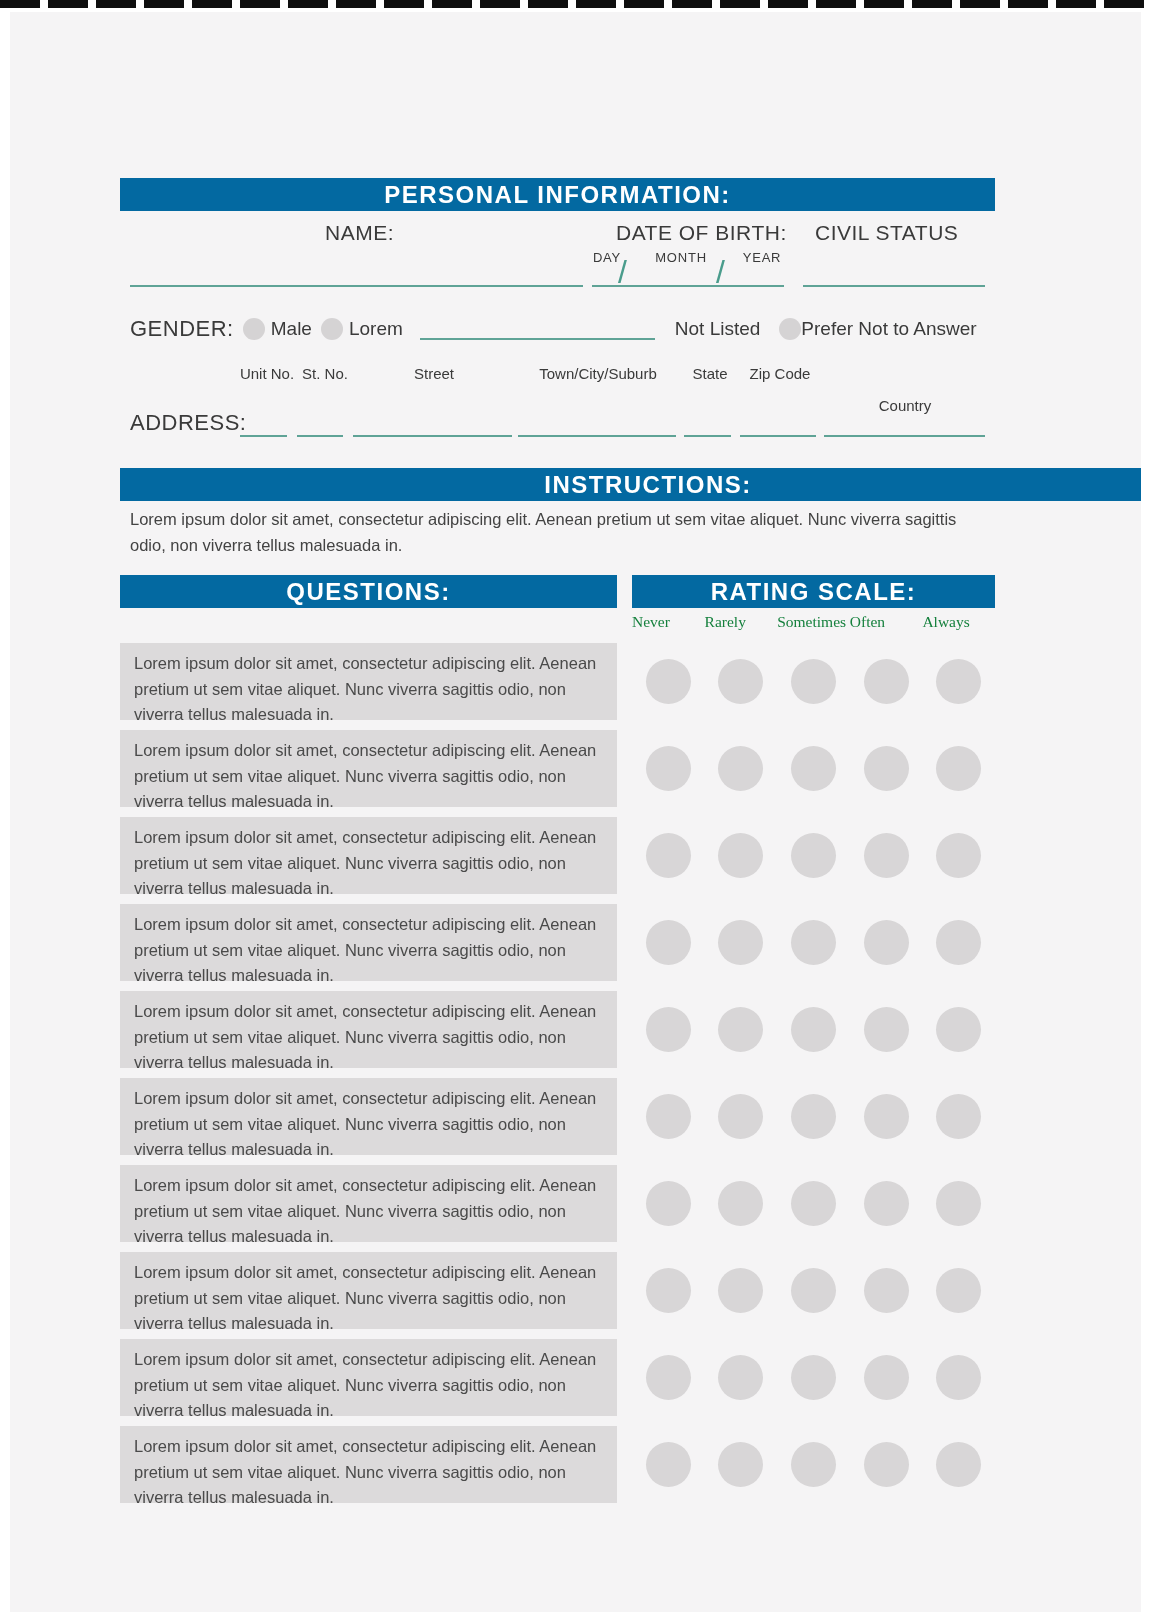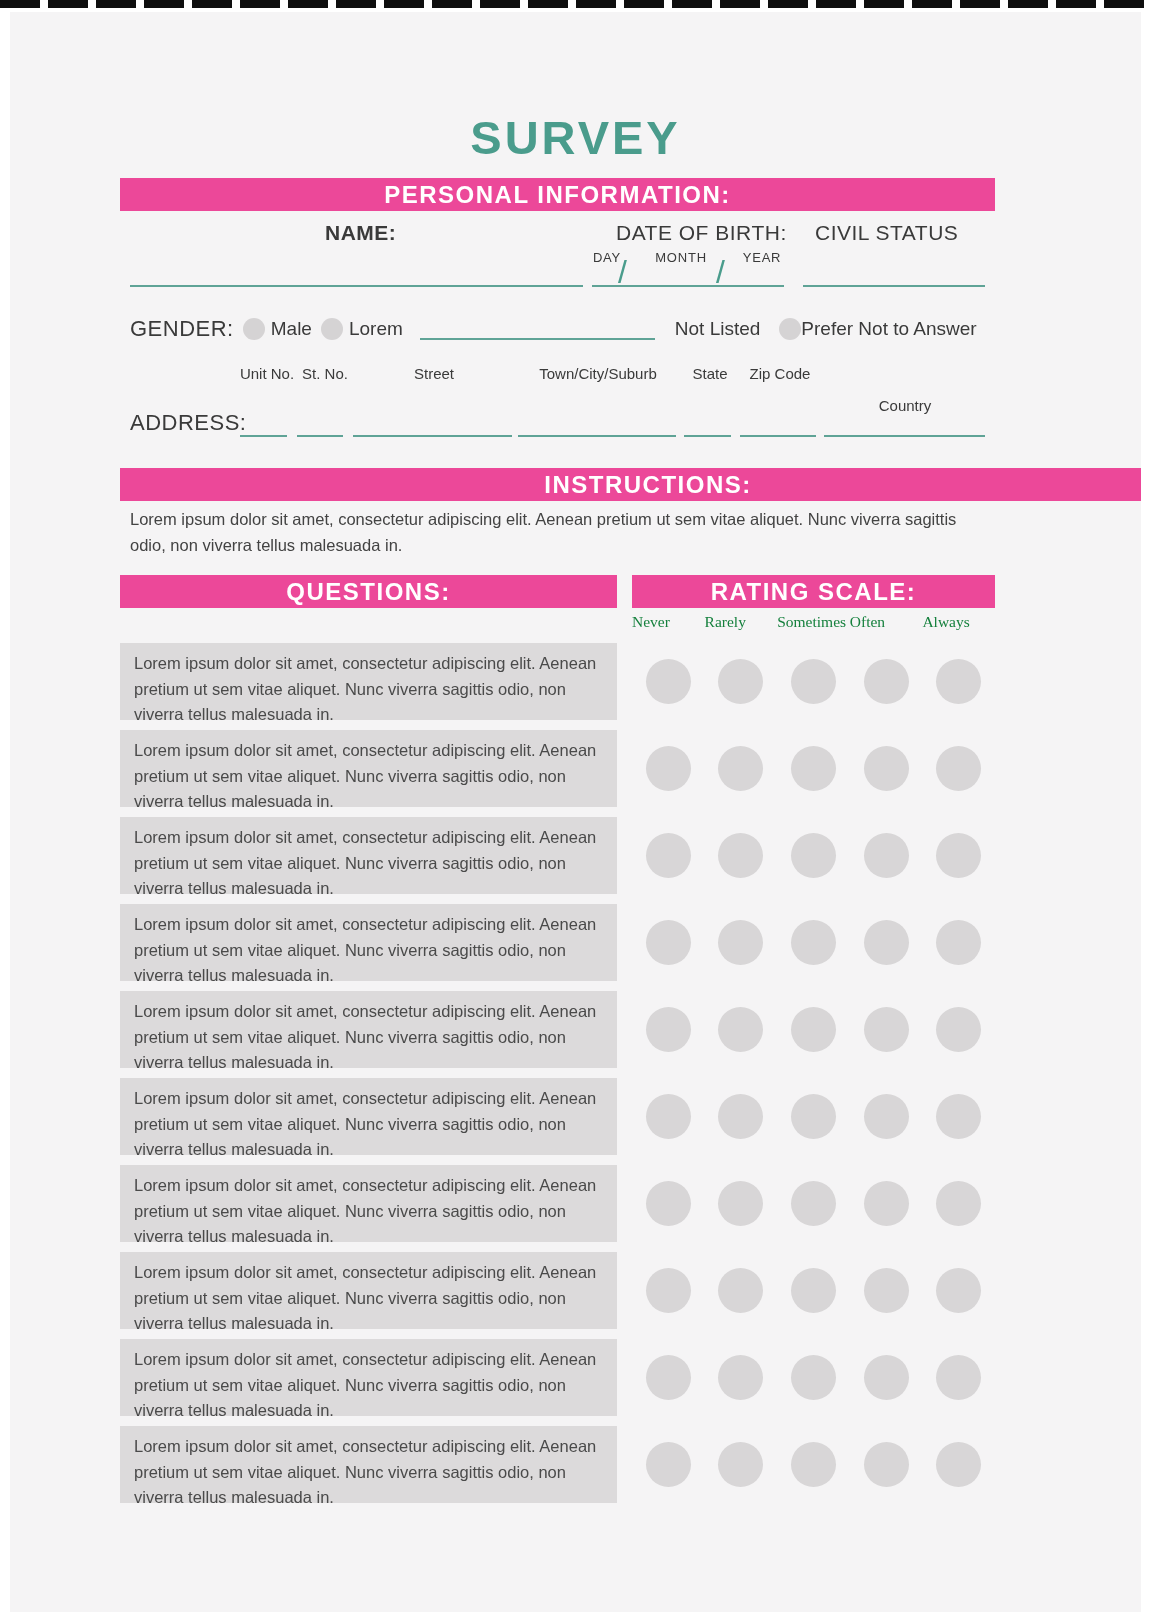--- a/index.html
+++ b/index.html
@@ -21,21 +21,21 @@
 
   .title {
     position:absolute; top:98px; left:0; width:100%;
     text-align:center;
     font-size:47px; font-weight:800; letter-spacing:3px;
     color:#4a9c8c;
   }
 
   .bar {
     position:absolute; height:33px;
-    background:#ec4899; color:#ffffff;
+    background:#0369a1; color:#ffffff;
     display:flex; align-items:center; justify-content:center;
     font-weight:800; letter-spacing:1.5px; font-size:24px;
   }
   .bar-personal { left:110px; top:166px; width:875px; }
   .bar-instructions { left:110px; top:456px; width:1056px; }
 
   .field-label { position:absolute; color:#3a3a3a; font-size:21px; font-weight:500; letter-spacing:0.5px; }
   .sub-label { position:absolute; color:#3a3a3a; font-size:13px; font-weight:500; letter-spacing:0.8px; transform:translateX(-50%); }
   .slash { position:absolute; color:#4a9c8c; font-size:32px; font-weight:400; }
 
@@ -89,25 +89,24 @@
     width:45px; height:45px; border-radius:50%; background:#d8d6d7;
   }
 </style>
 </head>
 <body>
 
 <div class="cut-strip"></div>
 
 <div class="page">
 
-  <div class="title">SURVEY</div>
 
   <div class="bar bar-personal">PERSONAL INFORMATION:</div>
 
-  <span class="field-label" style="left:315px; top:209px;font-weight:bold;">NAME:</span>
+  <span class="field-label" style="left:315px; top:209px;">NAME:</span>
   <span class="field-label" style="left:606px; top:209px;">DATE OF BIRTH:</span>
   <span class="field-label" style="left:805px; top:209px;">CIVIL STATUS</span>
 
   <span class="sub-label" style="left:597px; top:238px;">DAY</span>
   <span class="sub-label" style="left:671px; top:238px;">MONTH</span>
   <span class="sub-label" style="left:752px; top:238px;">YEAR</span>
   <span class="slash" style="left:608px; top:242px;">/</span>
   <span class="slash" style="left:706px; top:242px;">/</span>
 
   <div class="write-line" style="left:120px; top:273px; width:453px;"></div>

